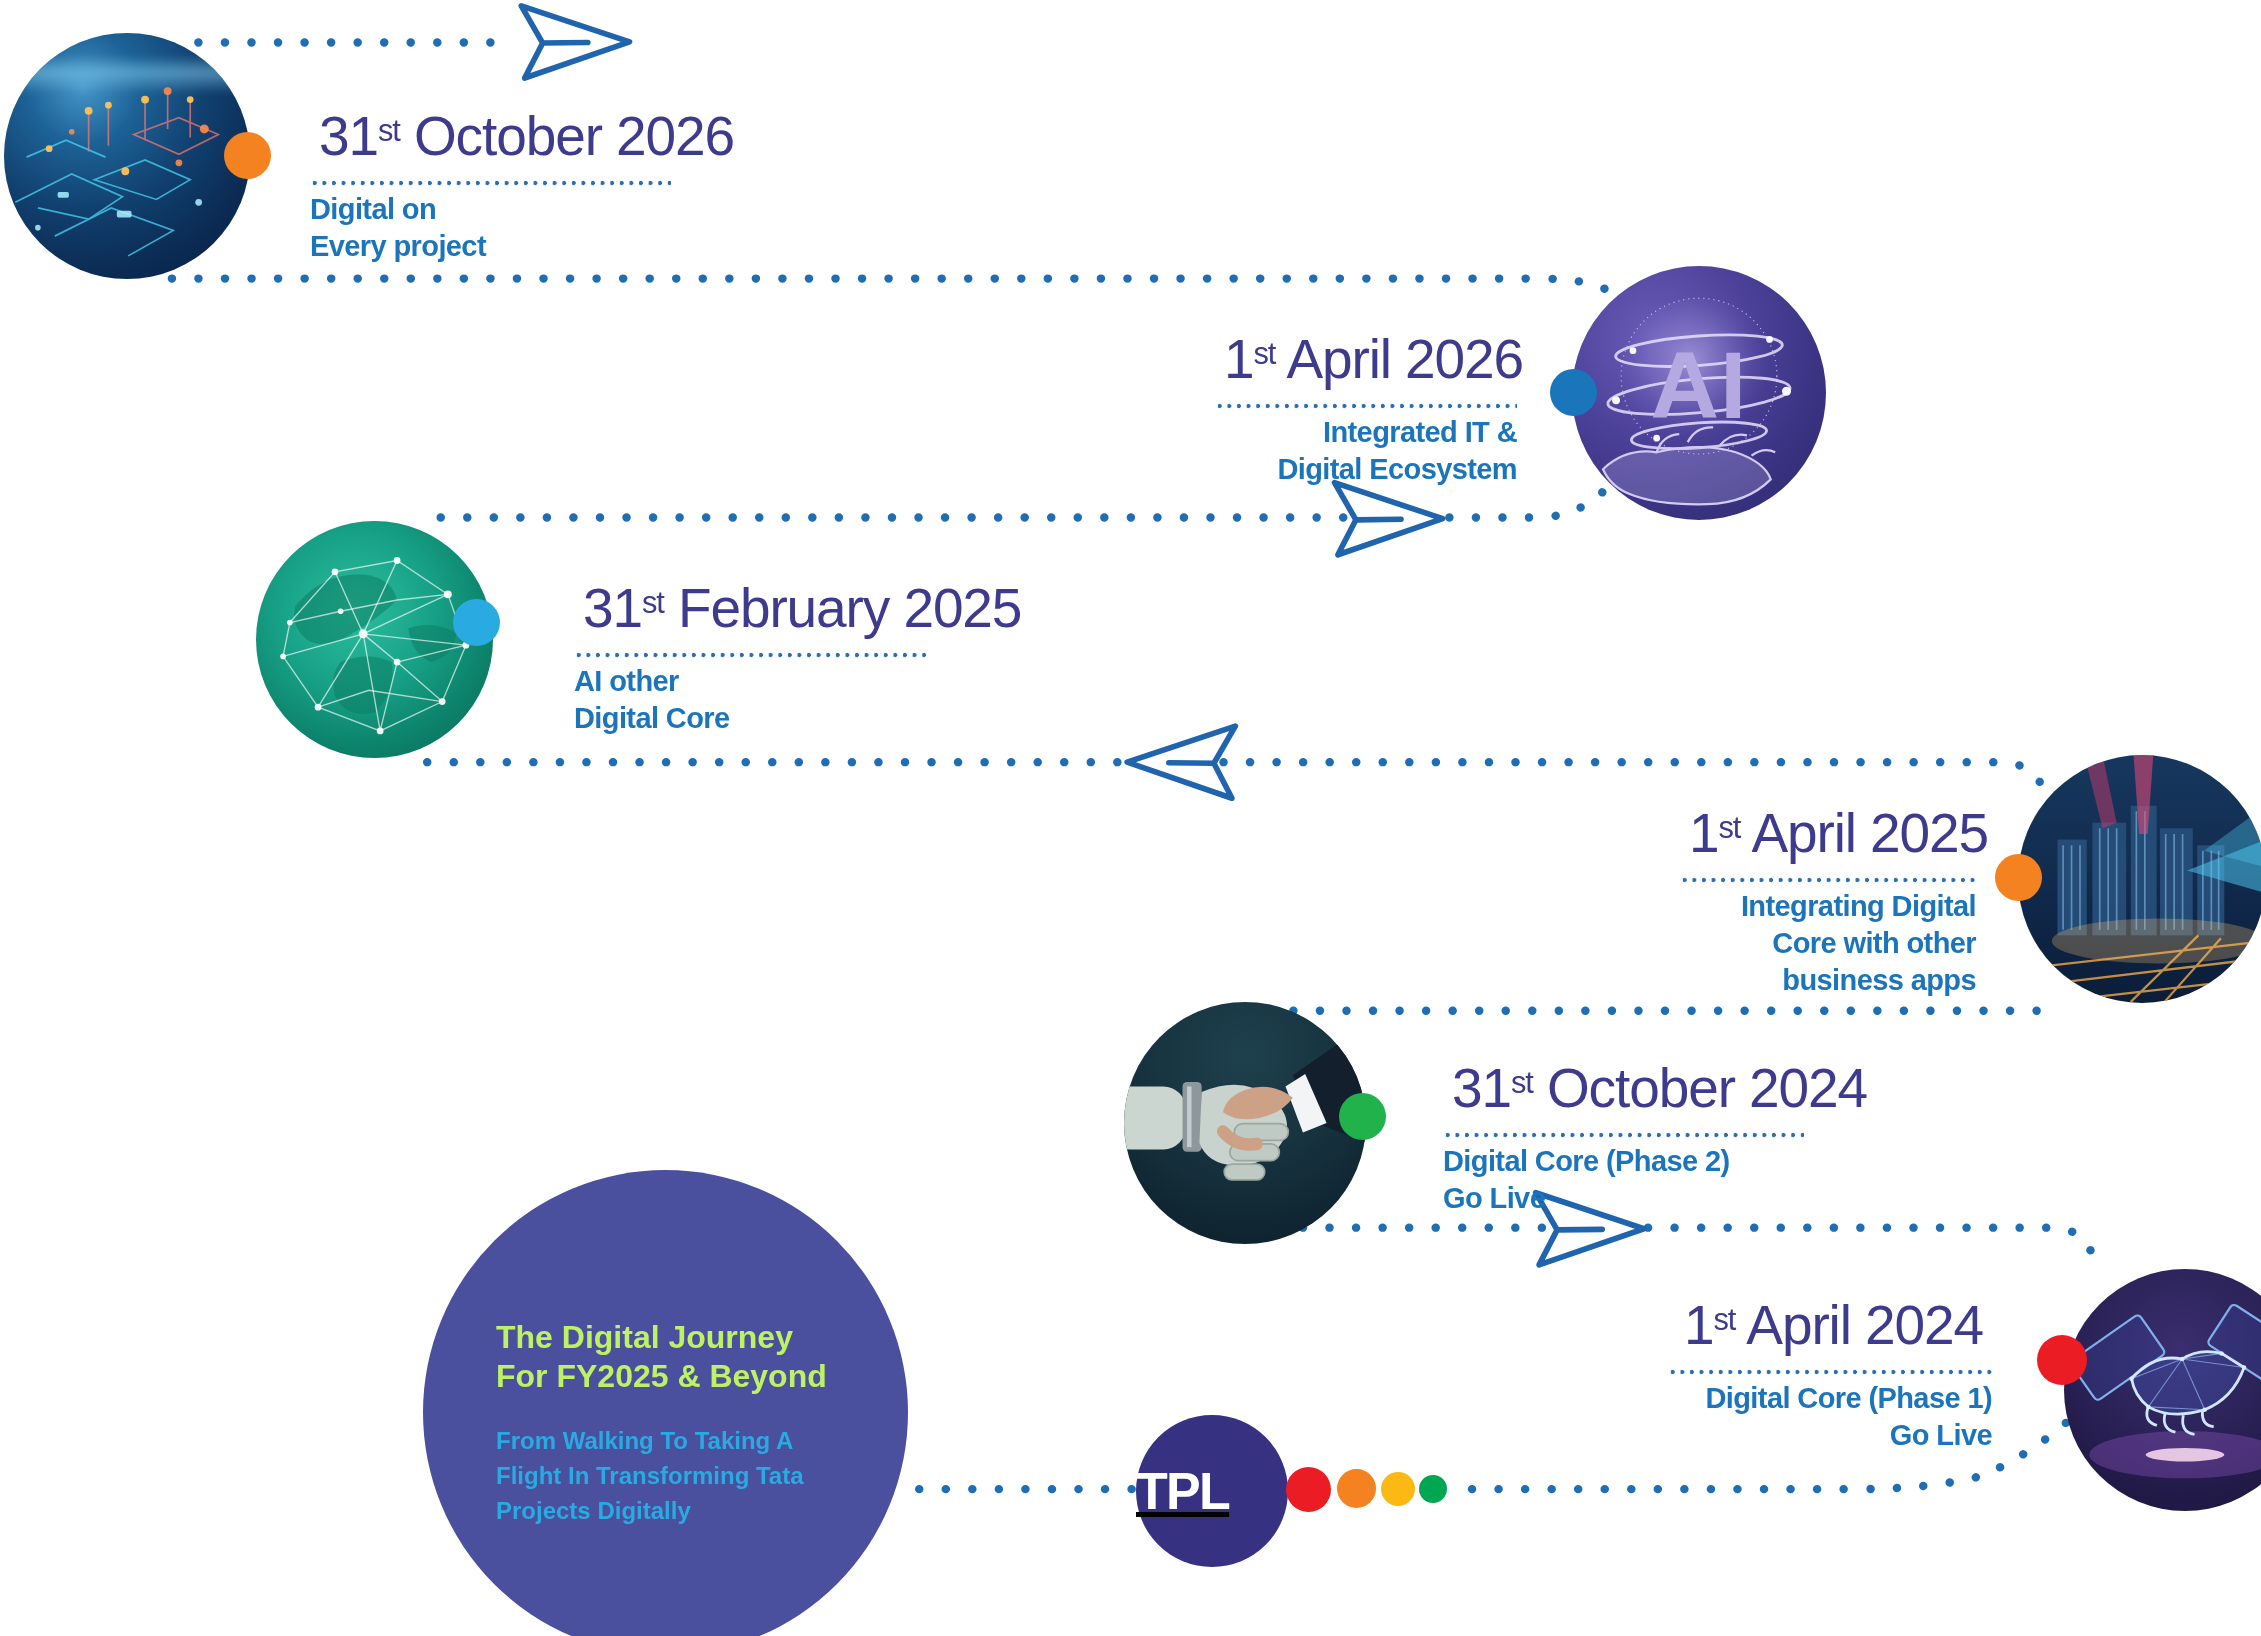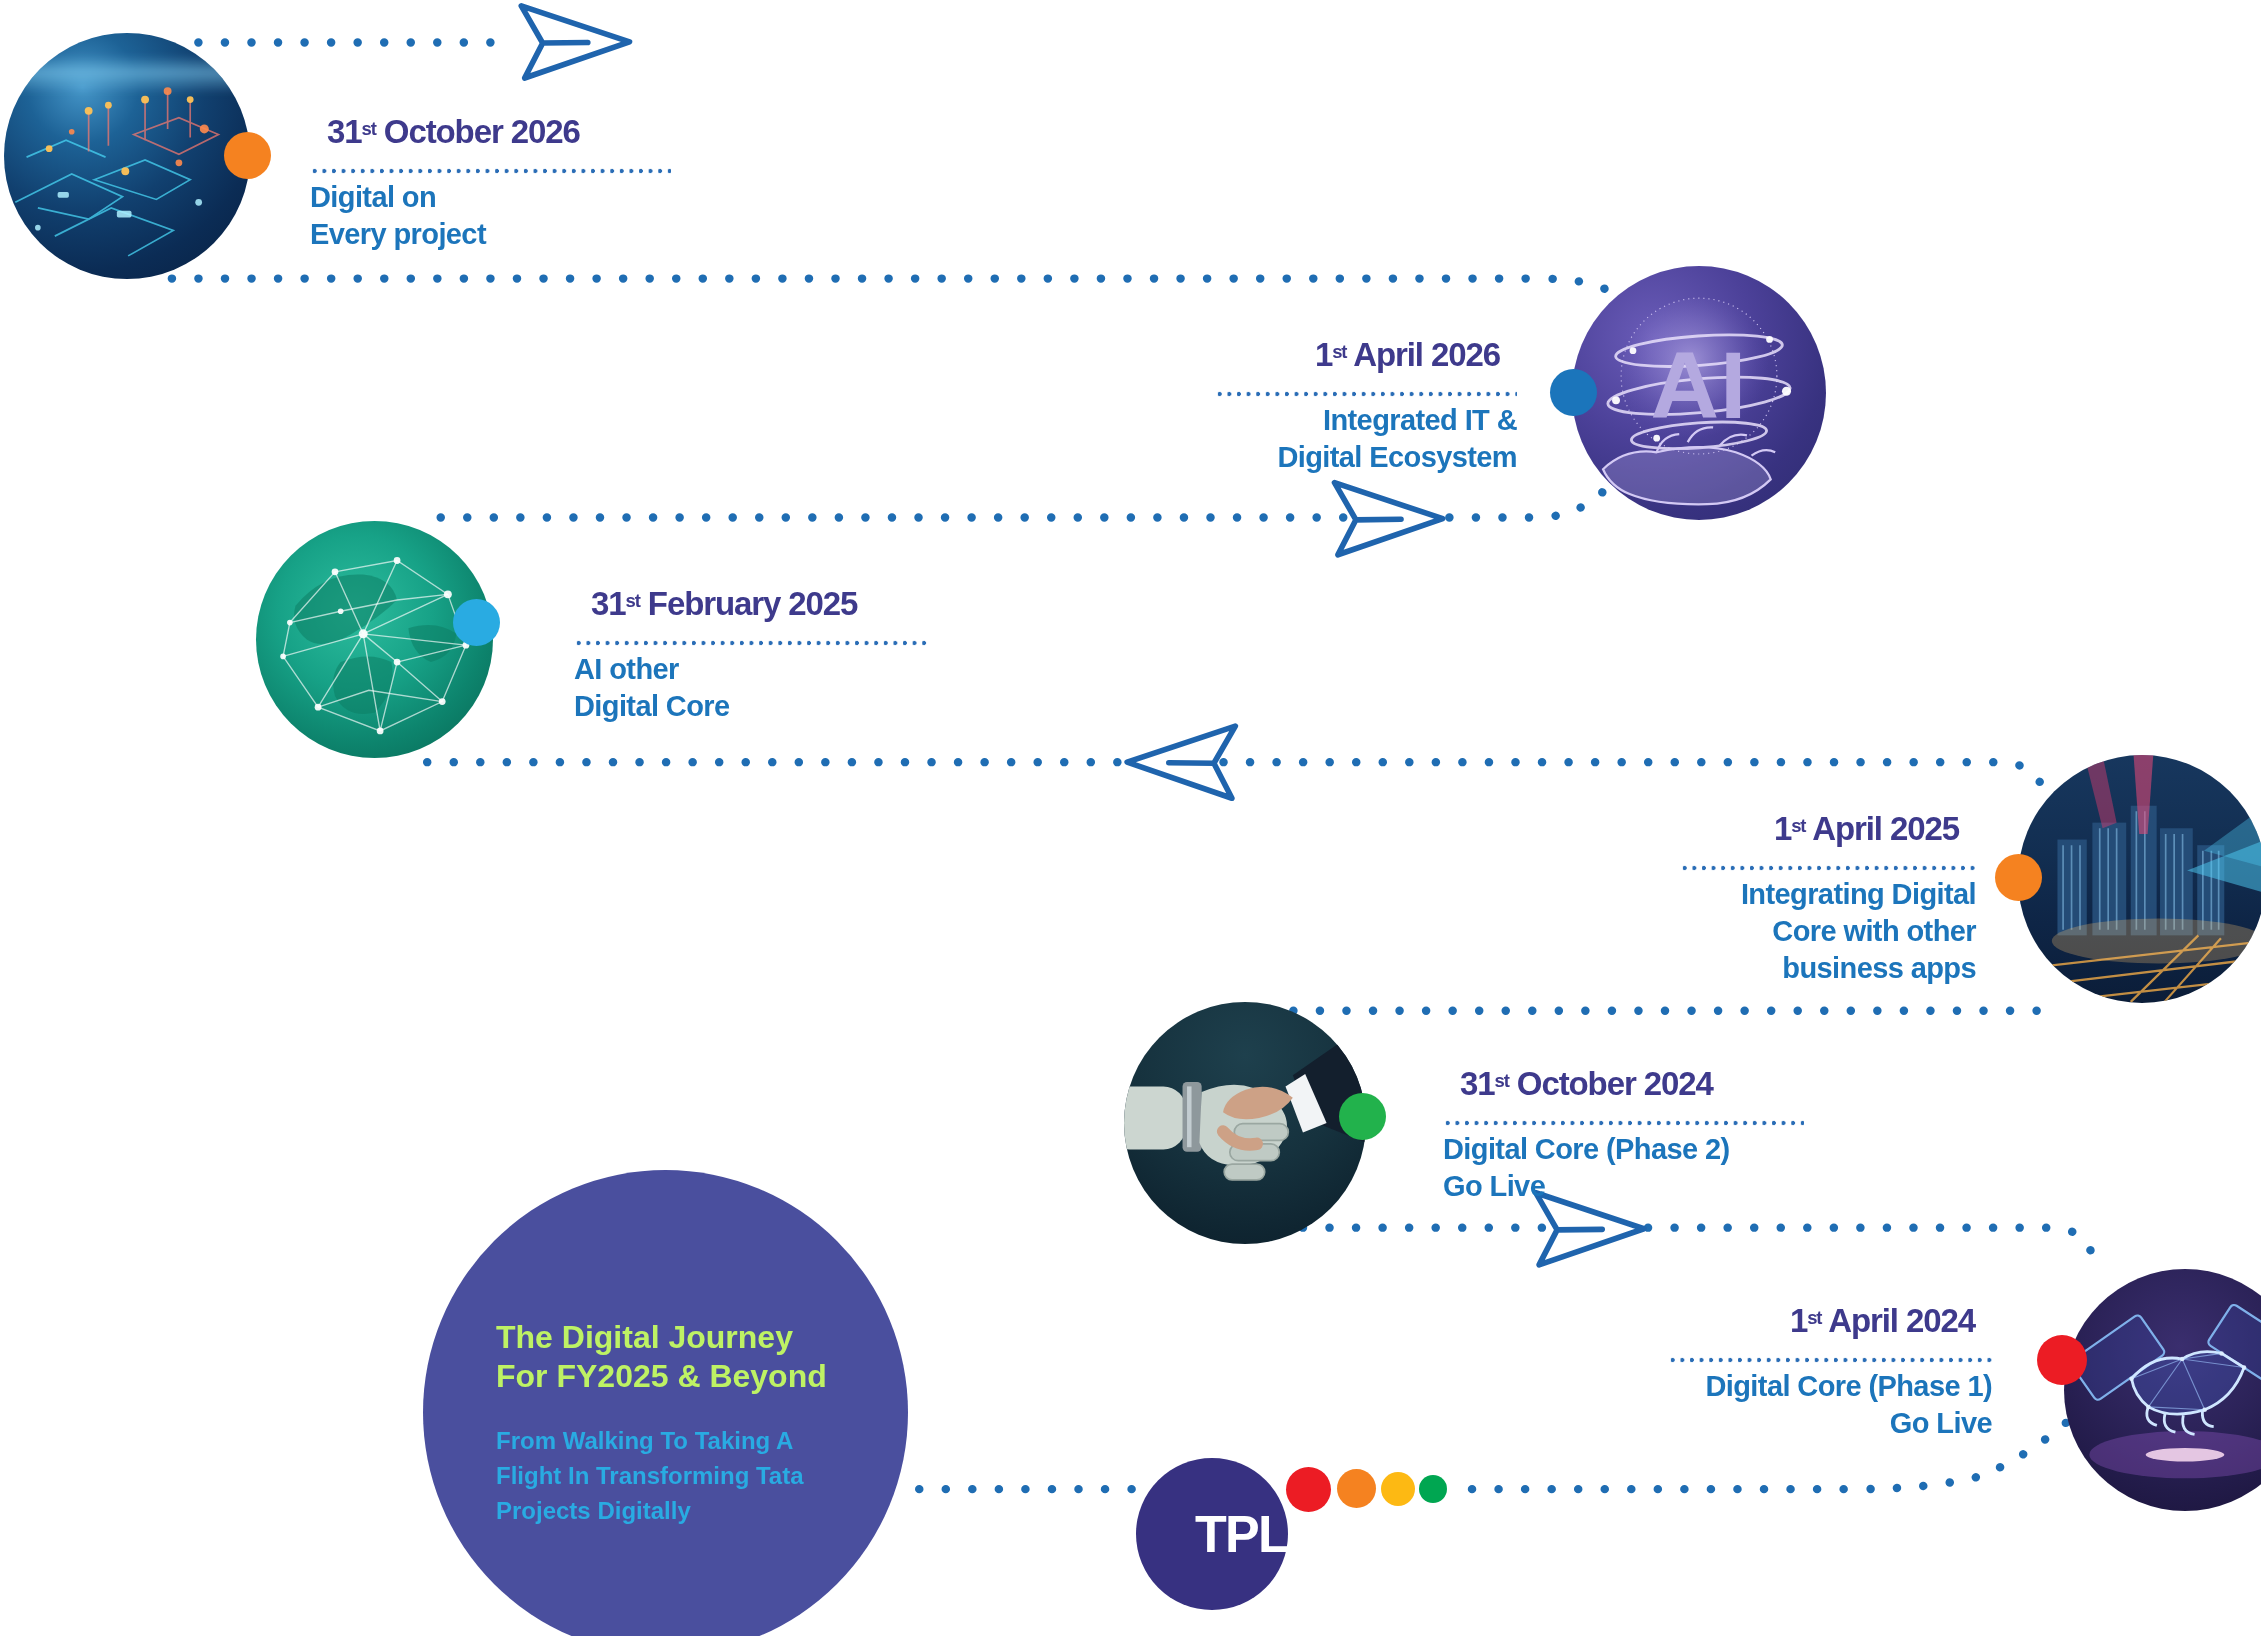--- a/index.html
+++ b/index.html
@@ -36,38 +36,38 @@
   .dot-orange{background:#f58220;}
   .dot-blue{background:#1b75bb;}
   .dot-cyan{background:#29abe2;}
   .dot-green{background:#22b24c;}
   .dot-red{background:#ec1c24;}
   .dot-yellow{background:#fdb913;}
   .dot-tgreen{background:#00a651;}
   
   .milestone{position:absolute;z-index:4;white-space:nowrap;}
   .milestone.right{text-align:right;}
-  .m-date{font-size:33px;line-height:1.12;font-weight:bold;color:#3e3a8c;letter-spacing:-1.1px;margin:17px;}
+  .m-date{font-size:55px;line-height:1.12;font-weight:normal;color:#3e3a8c;letter-spacing:-1.1px;margin:9px;}
   .m-date sup{font-size:0.56em;vertical-align:baseline;position:relative;top:-0.45em;}
   .m-underline{height:5.6px;margin-top:12.4px;background-repeat:repeat-x;background-position:left center;
       background-image:radial-gradient(circle 2px at 4.5px 2.8px, #2a6db6 97%, rgba(42,109,182,0) 100%);
       background-size:9.6px 5.6px;}
   .m-desc{margin:5px 0 0 0;font-size:29px;line-height:37px;font-weight:bold;color:#1c75bb;letter-spacing:-0.6px;}
   .m-desc span{display:block;}
   
   .big-circle{position:absolute;left:423px;top:1170px;width:485px;height:485px;border-radius:50%;
       background:#4a4f9e;z-index:2;}
   .big-heading{position:absolute;left:73px;top:148px;margin:0;color:#bef264;
       font-size:32px;line-height:39px;font-weight:bold;letter-spacing:0;}
   .big-sub{position:absolute;left:73px;top:253px;margin:0;color:#29abe2;
       font-size:24px;line-height:35px;font-weight:bold;}
   .big-heading span,.big-sub span{display:block;white-space:nowrap;}
   
-  .tpl-circle{position:absolute;left:1136px;top:1458px;width:152px;height:152px;border-radius:50%;
-      background:#373181;z-index:4;display:flex;align-items:center;justify-content:flex-end;}
+  .tpl-circle{position:absolute;left:1136px;top:1415px;width:152px;height:152px;border-radius:50%;
+      background:#373181;z-index:4;display:flex;align-items:center;justify-content:flex-start;text-decoration:underline;}
   .tpl-text{color:#ffffff;font-size:52px;font-weight:bold;letter-spacing:-1.7px;}
   .trail-dot{position:absolute;border-radius:50%;z-index:5;}
 </style>
 </head>
 <body>
 
 <div class="canvas">
 
   <svg class="connector-layer" viewBox="0 0 4012 2904">
     <path class="dotline" d="M 352 75 L 912 75"></path>

